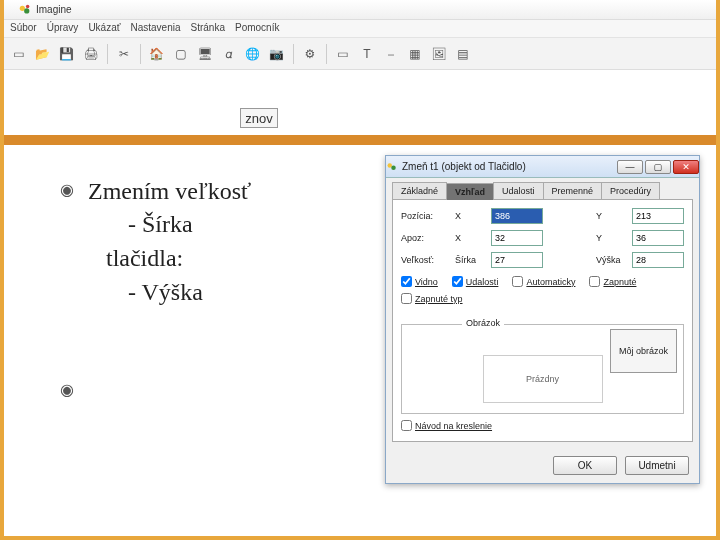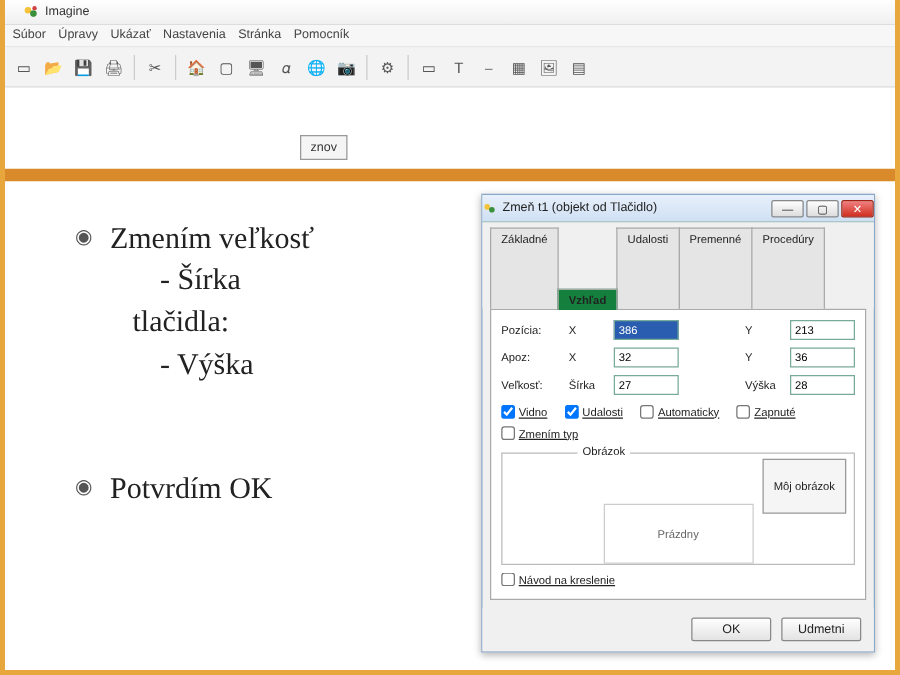--- a/index.html
+++ b/index.html
@@ -9,21 +9,21 @@
 
   
   .app-window { position: absolute; top: 0; left: 4px; right: 4px; height: 110px; background:#fff; }
   .titlebar { height: 20px; background: linear-gradient(#fff,#f0f0f0); border-bottom:1px solid #ddd; display:flex; align-items:center; padding:0 14px; gap:4px; font-size:10px; color:#333; }
   .titlebar .logo { width:14px; height:14px; display:inline-block; }
   .logo svg { width:100%; height:100%; }
   .menubar { height:18px; display:flex; gap:10px; padding:2px 6px; font-size:10px; color:#444; background:#f7f7f7; border-bottom:1px solid #e3e3e3;}
   .toolbar { height:32px; display:flex; align-items:center; gap:2px; padding:2px 4px; background:#f3f3f3; border-bottom:1px solid #ddd;}
   .tb-btn { width:22px; height:22px; display:flex; align-items:center; justify-content:center; border:1px solid transparent; border-radius:2px; font-size:12px; color:#555; }
   .tb-sep { width:1px; height:20px; background:#ccc; margin:0 3px; }
-  .znov-btn { position:absolute; left:240px; top:108px; width:38px; height:20px; border:1px solid #999; background:#f5f5f5; font-size:10px; display:flex; align-items:center; justify-content:center; color:#333; }
+  .znov-btn { position:absolute; left:240px; top:108px; width:38px; height:20px; border:1px solid #999; background:#f5f5f5; font-size:13px; display:flex; align-items:center; justify-content:center; color:#333; }
 
   
   .orange-bar { position:absolute; left:4px; right:4px; top:135px; height:10px; background:#d98a2b; }
 
   
   .slide-text { position:absolute; left:60px; top:175px; width:320px; font-family: Georgia, "Times New Roman", serif; color:#222; }
   .bullet-row { display:flex; align-items:flex-start; gap:14px; margin-bottom:26px; }
   .bullet-mark { font-size:16px; line-height:30px; color:#555; }
   .bullet-body { font-size:24px; line-height:32px; }
   .sub { padding-left:40px; font-size:24px; line-height:34px; }
@@ -31,36 +31,36 @@
   
   .dialog { position:absolute; right:20px; top:155px; width:315px; border:1px solid #8aa8c8; background:#f0f0f0; box-shadow:0 2px 6px rgba(0,0,0,0.3); font-size:10px; color:#222; }
   .dlg-title { height:22px; background:linear-gradient(#e8f0fb,#cfe0f4); display:flex; align-items:center; justify-content:space-between; padding:0 0; border-bottom:1px solid #9bb; }
   .dlg-title-left { display:flex; align-items:center; gap:4px; }
   .win-btns { display:flex; gap:2px; }
   .win-btn { width:26px; height:14px; border:1px solid #888; border-radius:2px; display:flex; align-items:center; justify-content:center; font-size:9px; background:linear-gradient(#fefefe,#ddd); }
   .win-close { background:linear-gradient(#f08080,#d03020); color:#fff; border-color:#a02010; }
 
   .tabstrip { display:flex; gap:0; padding:4px 6px 0 6px; background:#f0f0f0; }
   .tab { padding:3px 8px; font-size:9px; border:1px solid #aaa; border-bottom:none; background:#e5e5e5; margin-right:-1px; }
-  .tab.active { background:#15803d; font-weight:bold; position:relative; top:1px;margin-top:48px; }
+  .tab.active { background:#737373; font-weight:bold; position:relative; top:1px; }
 
   .tab-pane { background:#fff; border:1px solid #aaa; margin:0 6px 6px 6px; padding:8px 8px 10px 8px; }
   .form-row { display:flex; align-items:center; gap:6px; margin-bottom:6px; font-size:9px; }
   .form-row .lab { width:48px; }
   .form-row .sublab { width:30px; }
   .txt { width:52px; height:16px; border:1px solid #7a9; background:#fff; padding:0 3px; font-size:9px; }
   .txt.sel { background:#2a5db0; color:#fff; }
   .chk-row { display:flex; align-items:center; gap:14px; margin:8px 0 4px 0; font-size:9px; flex-wrap:wrap;}
   .chk { display:flex; align-items:center; gap:3px;text-decoration:underline; }
   .chk input { width:11px; height:11px; }
 
-  .group { border:1px solid #bbb; margin-top:10px; padding:8px; position:relative; min-height:90px; }
+  .group { border:1px solid #bbb; margin-top:20px; padding:8px; position:relative; min-height:90px; }
   .group-legend { position:absolute; top:-7px; left:60px; background:#fff; padding:0 4px; font-size:9px; }
   .my-img-btn { position:absolute; right:6px; top:4px; font-size:9px; padding:16px 8px; border:1px solid #999; background:#f5f5f5; }
-  .preview { position:absolute; left:50%; top:40px; transform:translateX(-50%); width:120px; height:48px; border:1px solid #ccc; background:#fff; display:flex; align-items:center; justify-content:center; font-size:9px; color:#666; }
+  .preview { position:absolute; left:50%; top:30px; transform:translateX(-50%); width:120px; height:48px; border:1px solid #ccc; background:#fff; display:flex; align-items:center; justify-content:center; font-size:9px; color:#666; }
 
   .flat-row { display:flex; align-items:center; gap:4px; font-size:9px; margin:6px 0 0 0;}
   .hint-row { display:flex; align-items:center; gap:4px; font-size:9px; margin:6px 0 0 0;}
 
   .dlg-footer { display:flex; justify-content:flex-end; gap:8px; padding:8px 10px; background:#f0f0f0; }
   .btn { min-width:64px; padding:3px 10px; font-size:10px; border:1px solid #888; background:linear-gradient(#fefefe,#e3e3e3); border-radius:2px; text-align:center; }
 
   .menubar span, .tab, .btn, .tb-btn, .my-img-btn, .win-btn { cursor:default; }
 </style>
 </head>
@@ -123,21 +123,20 @@
     <div class="bullet-body">
       <div>Zmením veľkosť</div>
       <div class="sub">- Šírka</div>
       <div class="sub" style="padding-left:18px">tlačidla:</div>
       <div class="sub">- Výška</div>
     </div>
   </div>
   <div style="height:40px"></div>
   <div class="bullet-row">
     <div class="bullet-mark">◉</div>
-    <div class="bullet-body">Potvrdím OK</div>
   </div>
 </div>
 
 <div class="dialog">
   <div class="dlg-title">
     <div class="dlg-title-left">
       <span class="logo" style="width:12px;height:12px">
         <svg viewBox="0 0 16 16">
             <circle cx="5" cy="6" r="3" fill="#f4c338"></circle>
             <circle cx="10" cy="9" r="3" fill="#3a8f3a"></circle>
@@ -204,21 +203,21 @@
         </label>
       <label class="chk">
           <input type="checkbox" style="">
           <span>Zapnuté</span>
         </label>
     </div>
 
     <div class="flat-row">
       <label class="chk">
           <input type="checkbox" style="">
-          <span>Zmením typ</span>
+          <span>Zapnuté typ</span>
         </label>
     </div>
 
     <div class="group">
       <div class="group-legend">Obrázok</div>
       <div class="my-img-btn">Môj obrázok</div>
       <div class="preview">Prázdny</div>
     </div>
 
     <div class="hint-row">

